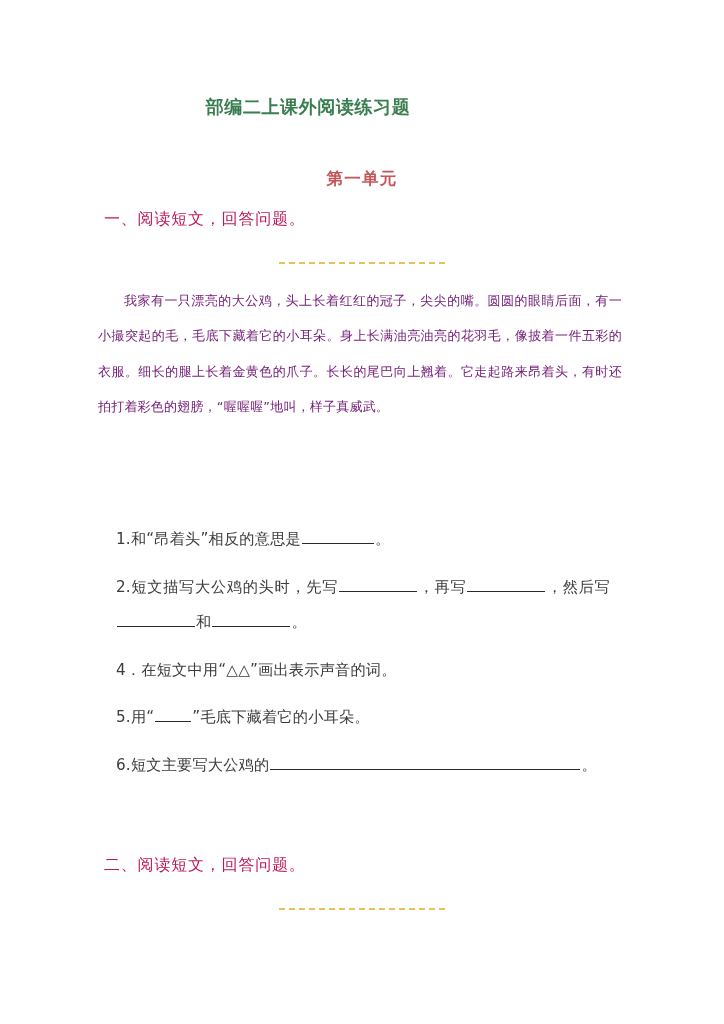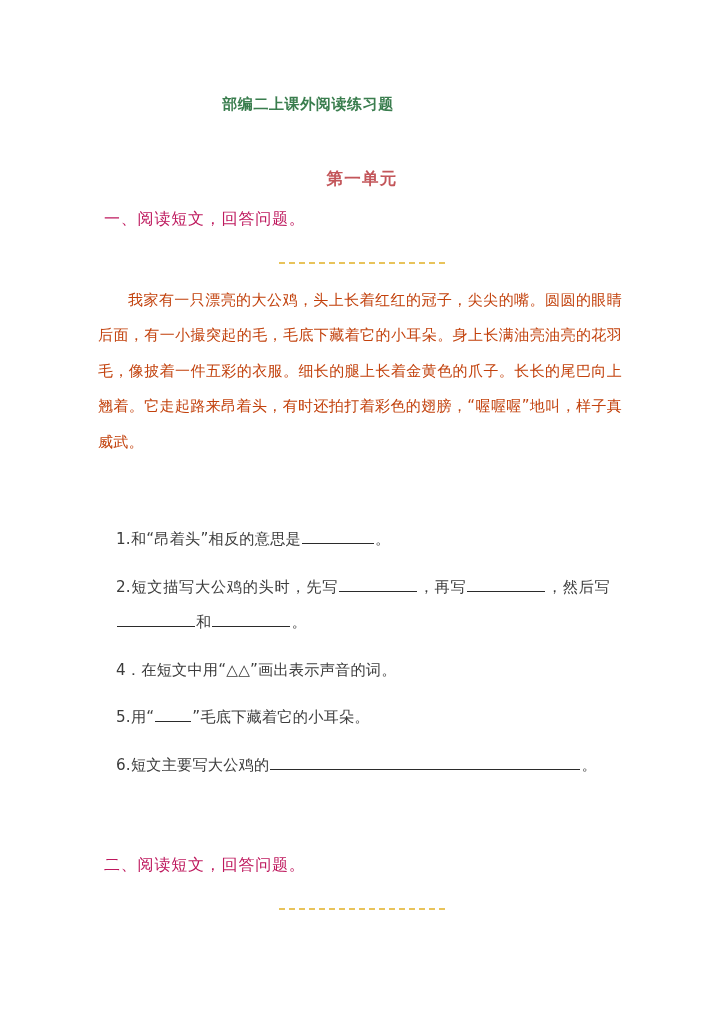--- a/index.html
+++ b/index.html
@@ -23,21 +23,21 @@
     padding: 0;
   }
 
   
   .doc-title {
     position: absolute;
     top: 95px;
     left: 0;
     width: 616px;
     text-align: center;
-    font-size: 15px;
+    font-size: 18px;
     font-weight: bold;
     letter-spacing: 0.6px;
     color: #3a7d4e;
   }
 
   
   .unit-heading {
     position: absolute;
     top: 168px;
     left: 0;
@@ -78,23 +78,23 @@
   }
   .gold-rule.top { top: 258px; }
   .gold-rule.bottom { top: 904px; }
 
   
   .passage {
     position: absolute;
     top: 283px;
     left: 98px;
     width: 524px;
-    font-size: 15px;
+    font-size: 13px;
     line-height: 35.4px;
-    color: #c2410c;
+    color: #701a75;
     letter-spacing: 0.2px;
     text-align: justify;
     text-justify: inter-character;
   }
   .passage p {
     margin: 0;
     text-indent: 2em;
   }
 
   

